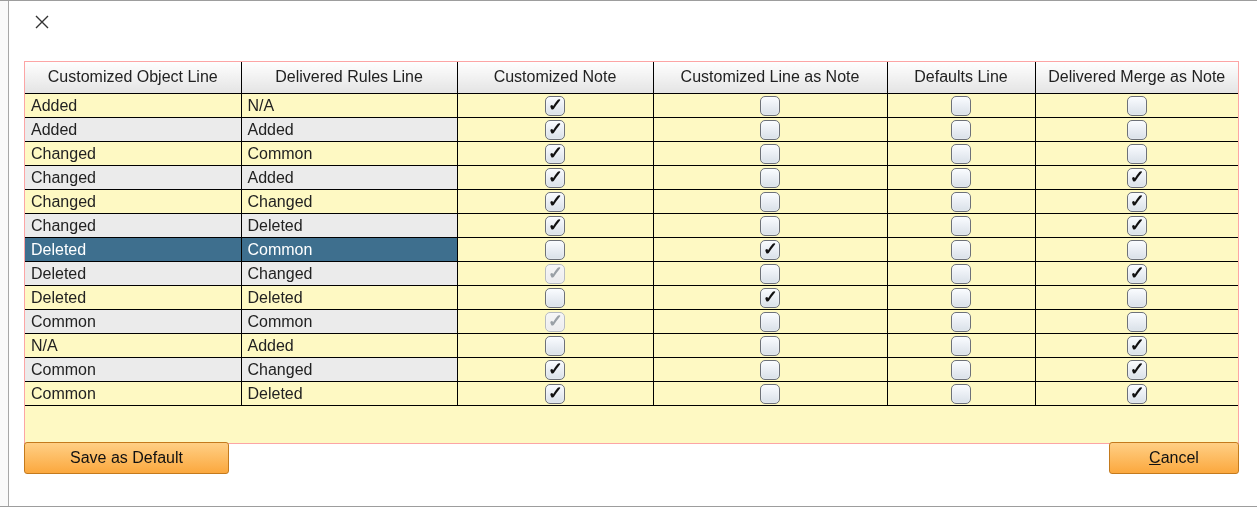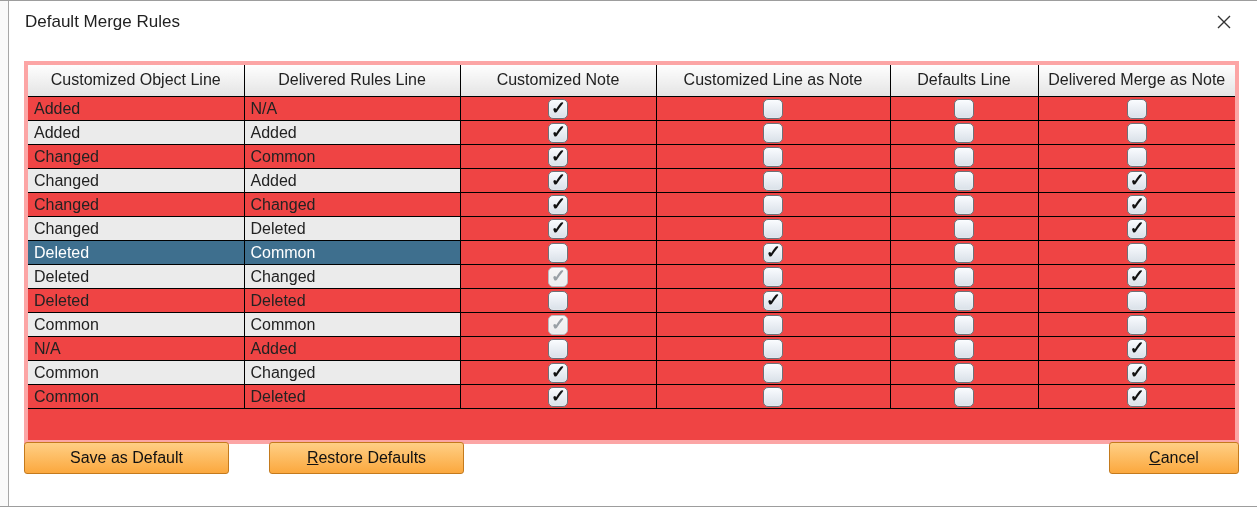--- a/index.html
+++ b/index.html
@@ -41,24 +41,24 @@
       width: 34px; height: 34px;
       display: flex; align-items:center; justify-content:center;
       cursor: pointer;
       background:transparent;
       border:none;
     }
     .close-btn svg { width:14px; height:14px; }
 
     .table-wrap {
       margin: 18px 18px 0 24px;
-      border: 4px solid #fca5a5;
+      border: 1px solid #fca5a5;
       height: 383px;
       overflow: hidden;
-      background:#ef4444;
+      background:#fef9c3;
     }
     table {
       width: 100%;
       border-collapse: collapse;
       table-layout: fixed;
     }
     col.c0 { width: 216px; }
     col.c1 { width: 216px; }
     col.c2 { width: 196px; }
     col.c3 { width: 234px; }
@@ -144,21 +144,20 @@
     .btn.mid  { min-width: 195px; }
     .btn .ul { text-decoration: underline; }
   </style>
 </head>
 <body>
 
 <div class="window">
   <div class="left-frag"></div>
 
   <div class="titlebar">
-    <span class="title">Default Merge Rules</span>
     <button class="close-btn" aria-label="Close">
       <svg viewBox="0 0 14 14">
         <path d="M1 1 L13 13 M13 1 L1 13" stroke="#333" stroke-width="1.4" fill="none"></path>
       </svg>
     </button>
   </div>
 
   <div class="table-wrap">
     <table>
       <colgroup>
@@ -285,21 +284,18 @@
             <td class="cbcell"><span class="cb" data-checked="true" data-disabled="false"><span class="tick">✓</span></span></td>
           </tr>
         </tbody>
     </table>
   </div>
 
   <div class="footer">
     <button class="btn wide">
       <span>Save as Default</span>
     </button>
-    <button class="btn mid">
-      <span class="ul">R</span><span>estore Defaults</span>
-    </button>
     <span class="spacer"></span>
     <button class="btn">
       <span class="ul">C</span><span>ancel</span>
     </button>
   </div>
 </div>
 
 </body></html>

